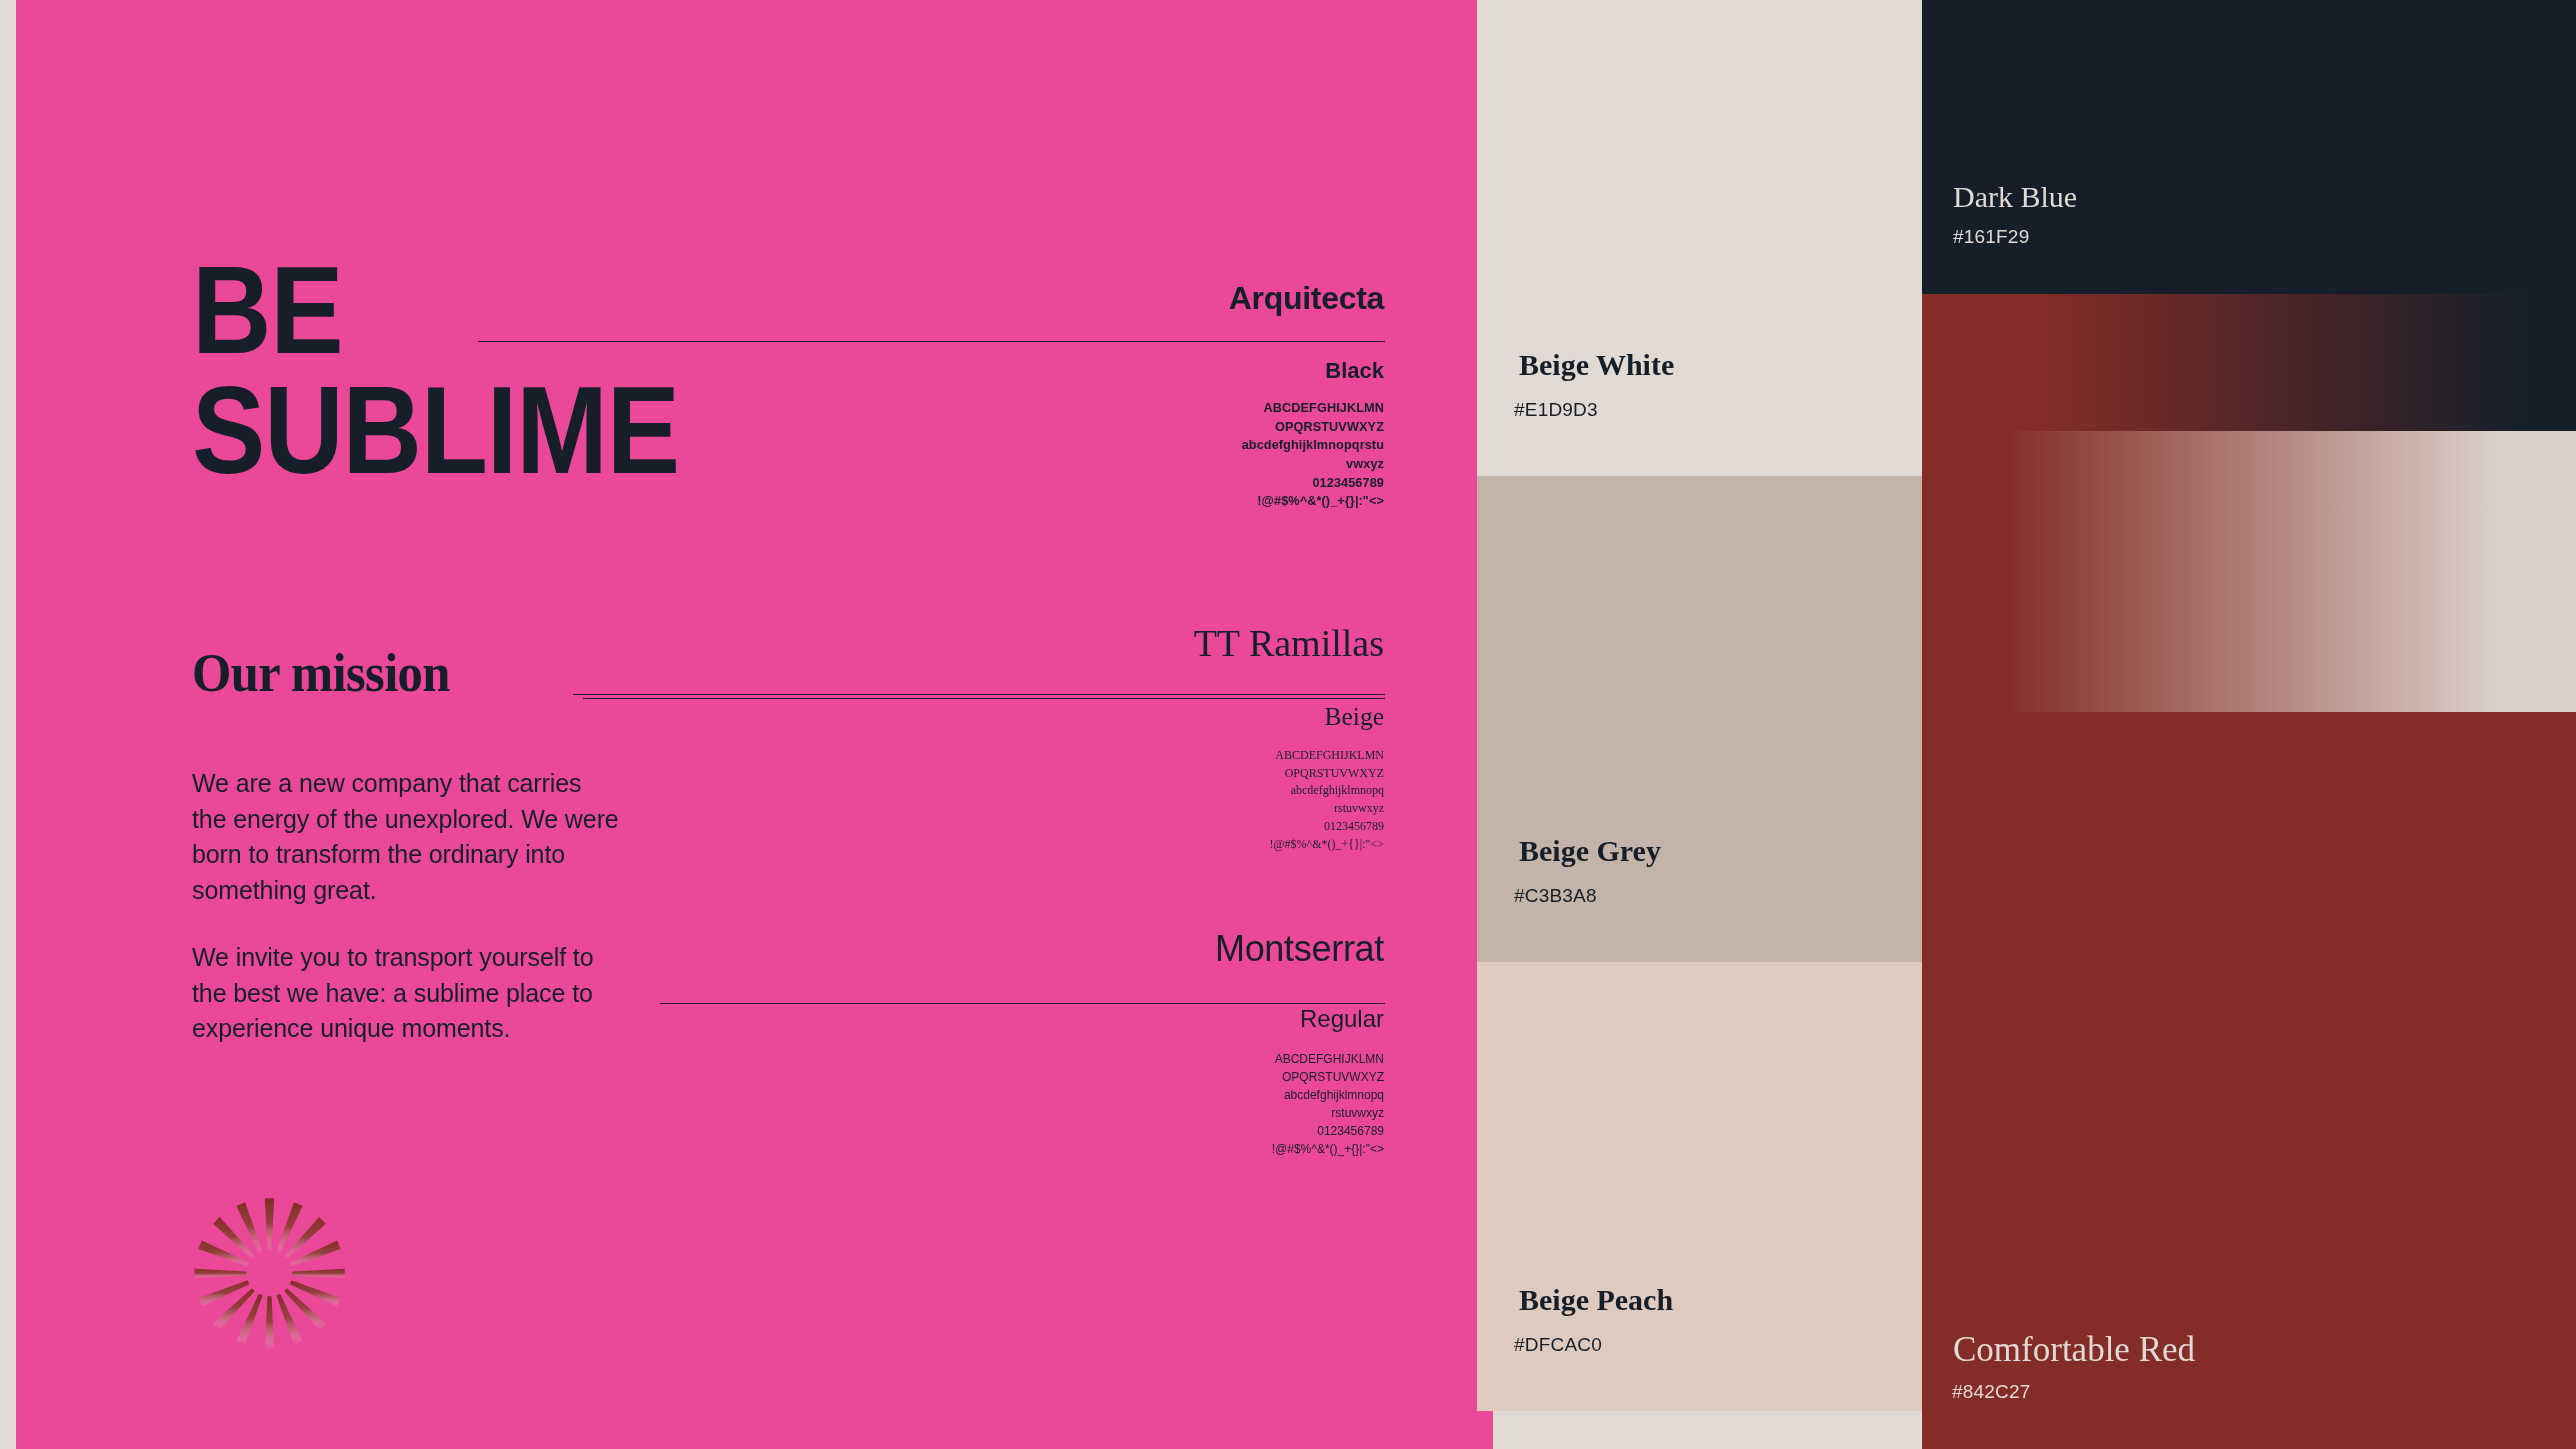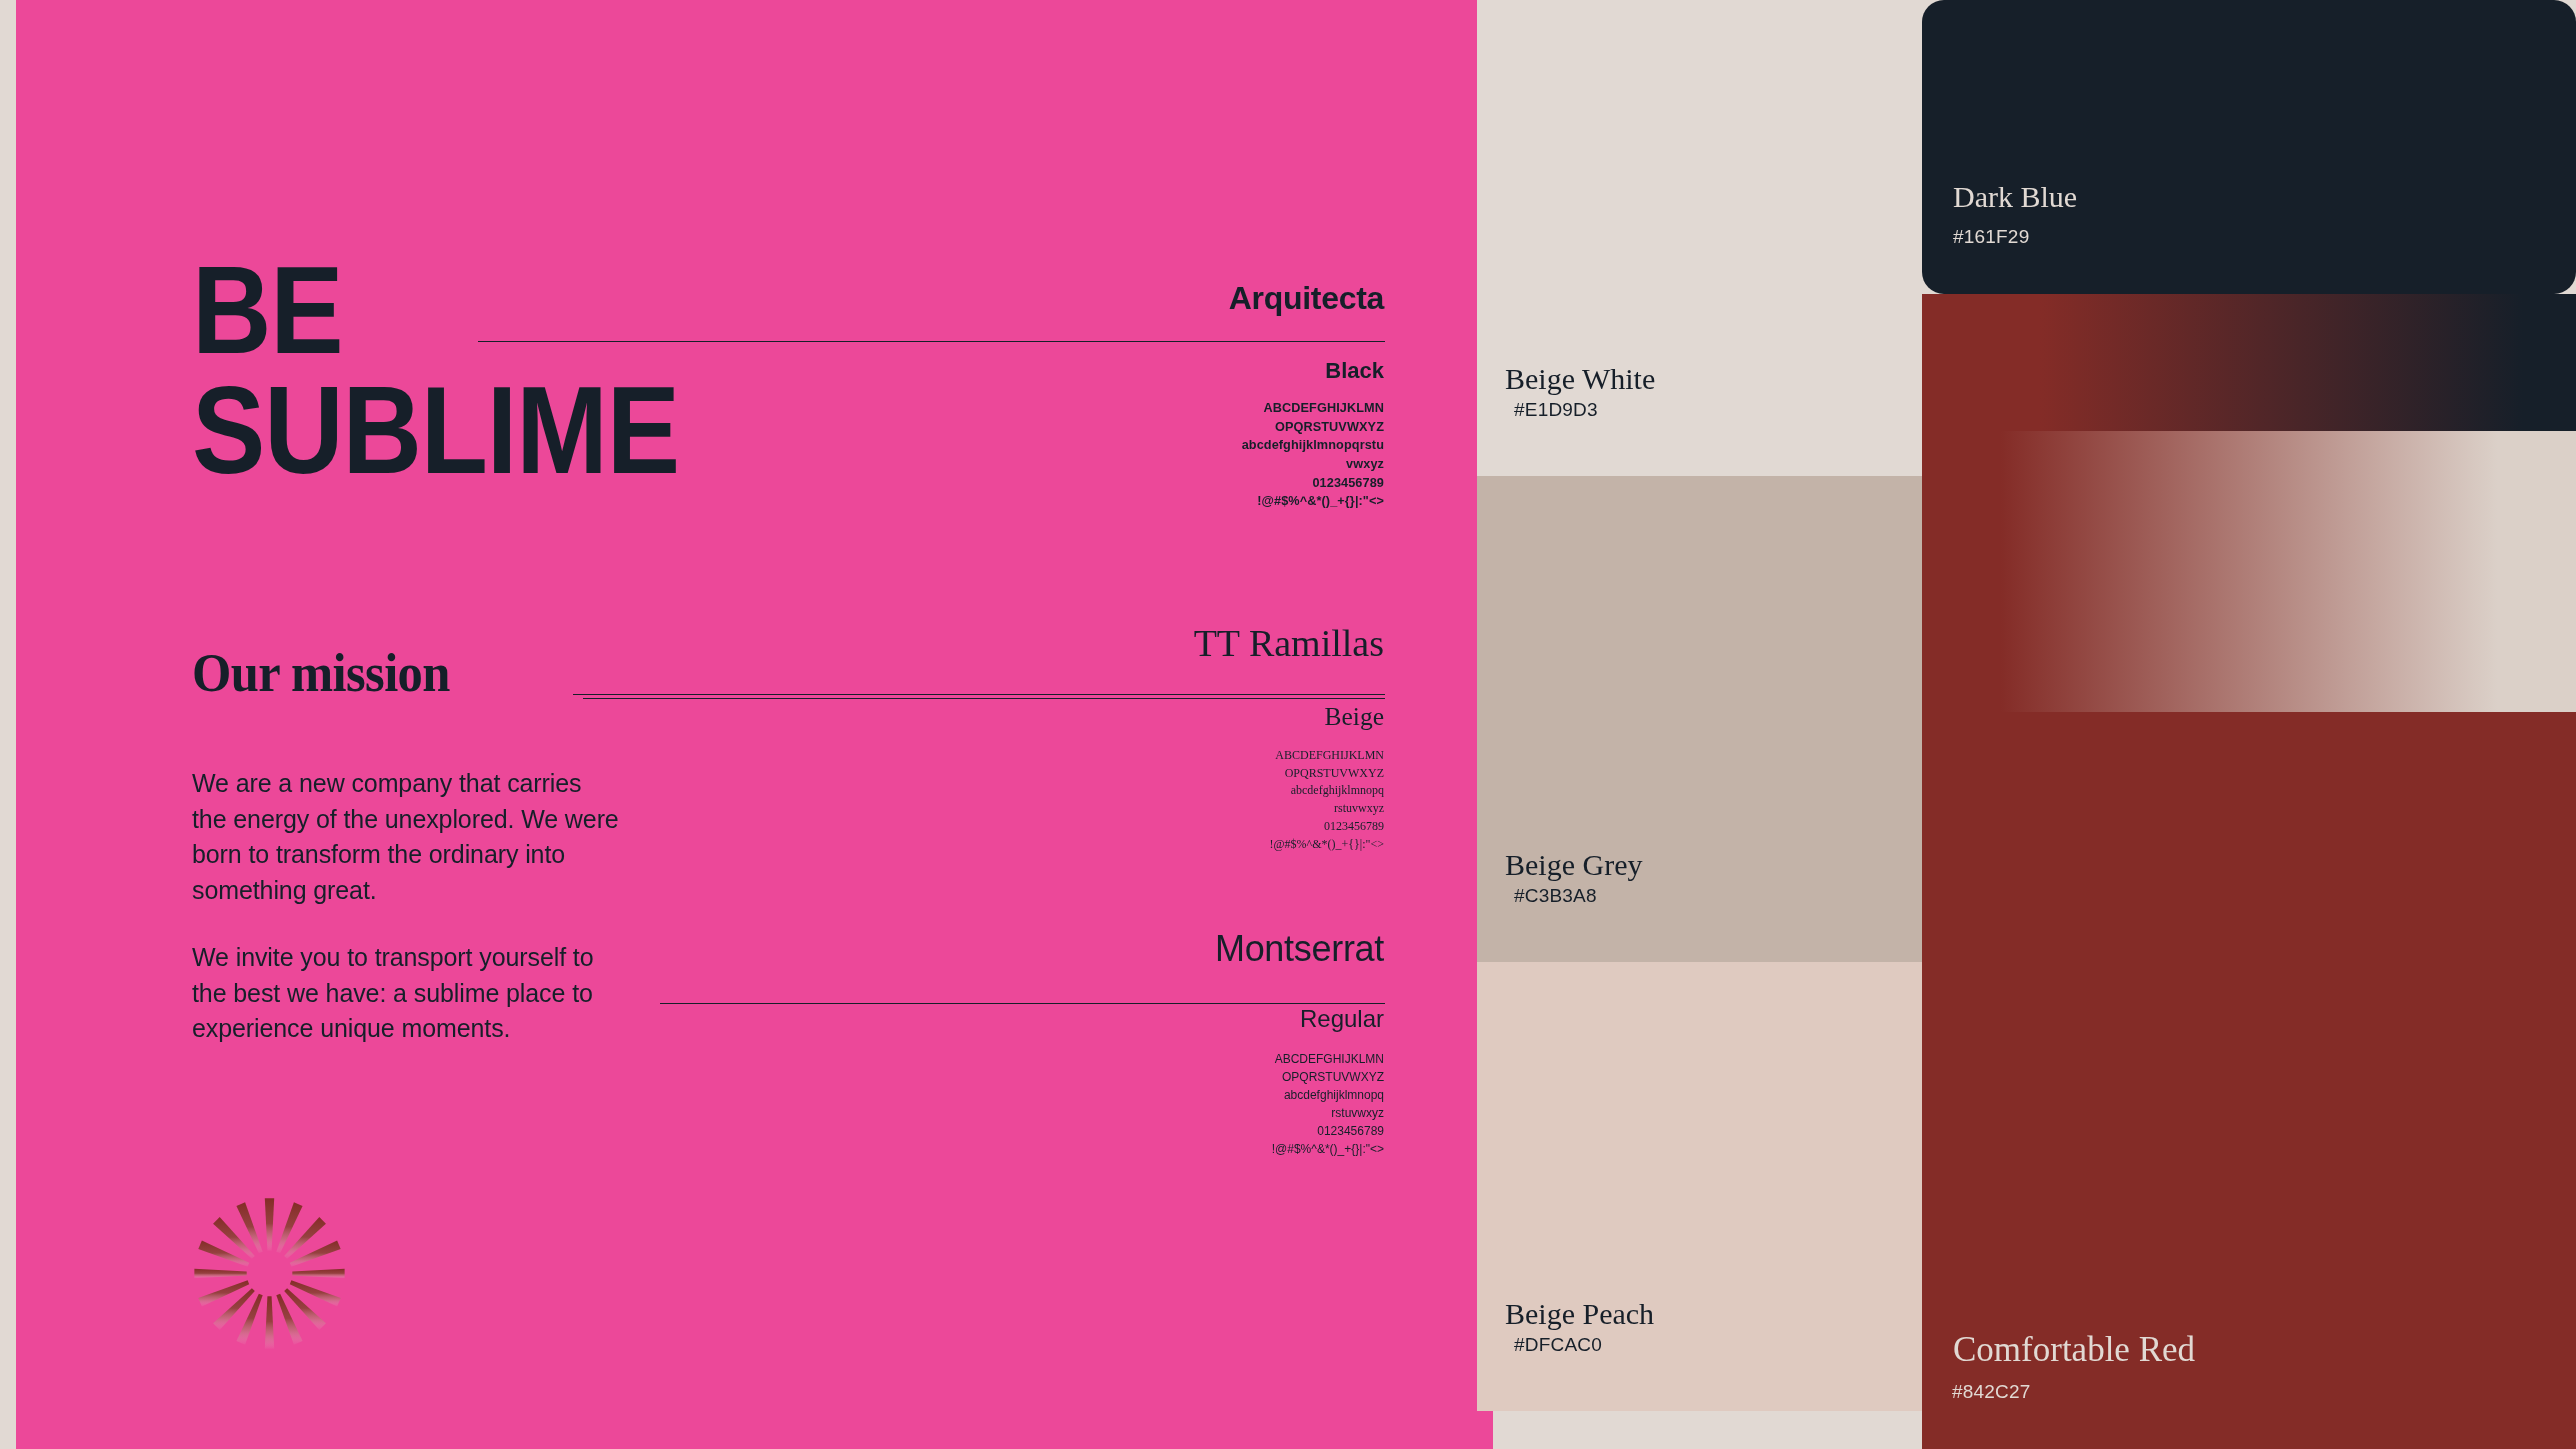--- a/index.html
+++ b/index.html
@@ -214,23 +214,23 @@
   }
   .swatch {
     position: absolute;
     left: 0;
     width: 100%;
     box-sizing: border-box;
   }
   .swatch-label {
     position: absolute;
     left: 28px;
-    margin: 0;
-    font-family: "Liberation Serif", serif;
-    font-weight: 400;
+    margin: 14px;
+    font-family: "Liberation Serif", serif;
+    font-weight: 700;
     font-size: 30px;
     line-height: 1;
     white-space: nowrap;
   }
   .swatch-hex {
     position: absolute;
     left: 28px;
     margin: 9px;
     font-family: "Liberation Sans", sans-serif;
     font-weight: 500;
@@ -430,21 +430,21 @@
 
     <div class="swatch" id="swatch-beige-peach" style="background: rgb(223, 202, 192);">
       <p class="swatch-label" style="color: rgb(22, 31, 41);">Beige Peach</p>
       <p class="swatch-hex" style="color: rgb(22, 31, 41);">#DFCAC0</p>
     </div>
 
   </div>
 
   <div id="right-col">
 
-    <div id="swatch-dark-blue" style="background: rgb(22, 31, 41); border-radius: 22px;">
+    <div id="swatch-dark-blue" style="background: rgb(22, 31, 41);">
       <p class="swatch-label" style="color: rgb(225, 217, 211);">Dark Blue</p>
       <p class="swatch-hex" style="color: rgb(225, 217, 211);">#161F29</p>
     </div>
 
     <div id="gradient-red-navy" style="background: linear-gradient(to right, rgb(132, 44, 39) 0%, rgb(132, 44, 39) 18%, rgb(22, 31, 41) 92%, rgb(22, 31, 41) 100%);"></div>
     <div id="gradient-red-beige" style="background: linear-gradient(to right, rgb(132, 44, 39) 0%, rgb(132, 44, 39) 12%, rgb(219, 208, 200) 88%, rgb(219, 208, 200) 100%);"></div>
 
     <div id="swatch-comfortable-red" style="background: rgb(132, 44, 39);">
       <p class="swatch-label" style="color: rgb(225, 217, 211);">Comfortable Red</p>
       <p class="swatch-hex" style="color: rgb(225, 217, 211);">#842C27</p>

